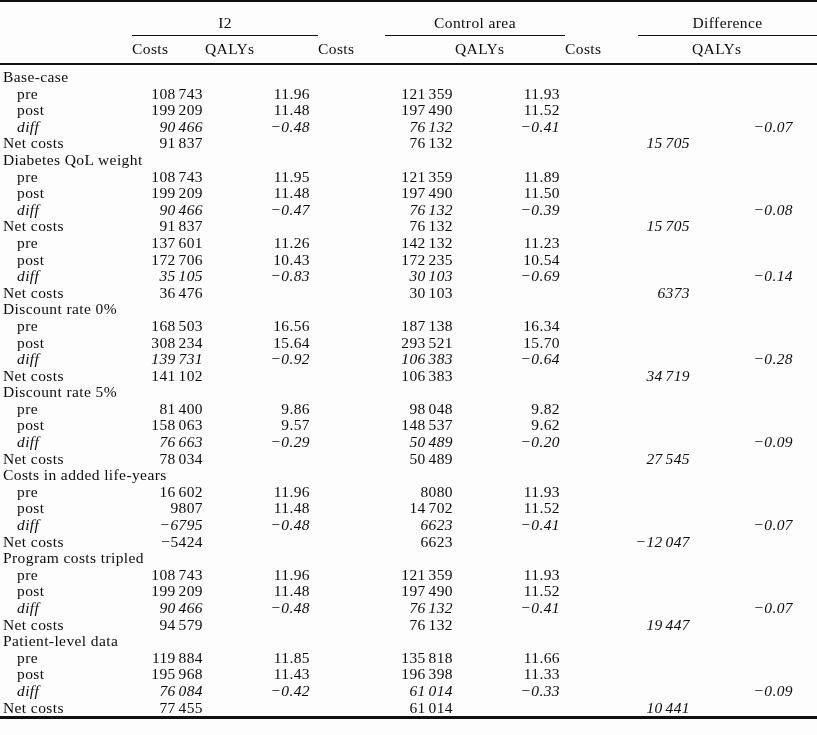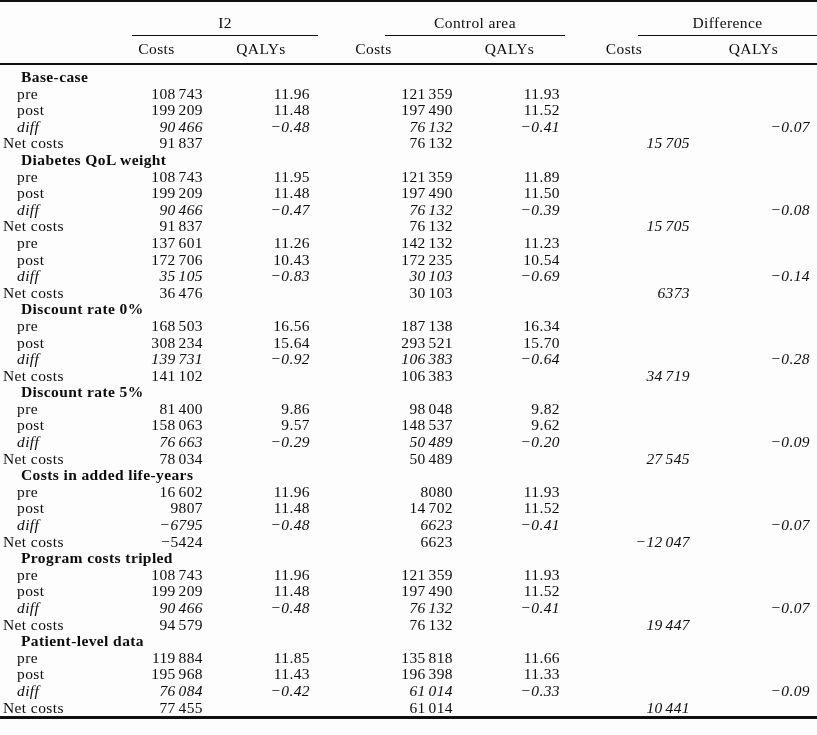--- a/index.html
+++ b/index.html
@@ -20,41 +20,41 @@
   th { font-weight: normal; }
   .grp-cell { vertical-align: bottom; height: 31px; padding: 0; }
   .grp {
     border-bottom: 1.6px solid #101010;
     text-align: center;
     padding-bottom: 3px;
   }
   .g2 { margin-left: 67px; }
   .g3 { margin-left: 73px; margin-top: 12px; }
   .shrow th, .shrow td { border-bottom: 2.6px solid #101010; }
-  .sh { text-align: center; vertical-align: bottom; height: 28px; padding-bottom: 5px; }
+  .sh { text-align: left; vertical-align: bottom; height: 28px; padding-bottom: 5px; }
   .sh1 { padding-right: 24px; }
   .sh2 { padding-right: 1px; }
   .sh3 { padding-right: 26px; }
   .sh4 { padding-right: 1px; }
   .sh5 { padding-right: 9px; }
   .sh6 { padding-right: 2px; }
   tbody td { line-height: 16.6px; white-space: nowrap; }
   tbody tr:first-child td { padding-top: 4px; }
-  .section-title { font-weight: bold; padding-left: 21px; }
+  .section-title { font-weight: normal; padding-left: 3px; }
   .row-label { padding-left: 17px; }
   .no-indent { padding-left: 3px; }
   .num { text-align: right; word-spacing: -1.5px; }
   .row-diff td { font-style: italic; }
   .ital { font-style: italic; }
   .c1 { padding-right: 2px; }
   .c2 { padding-right: 8px; }
   .c3 { padding-right: 2px; }
   .c4 { padding-right: 5px; }
   .c5 { padding-right: 2px; }
-  .c6 { padding-right: 7px; margin-top: 28px; }
+  .c6 { padding-right: 24px; margin-top: 28px; }
 </style>
 </head>
 <body>
 
 <table>
   <colgroup>
     <col style="width:132px">
     <col style="width:73px">
     <col style="width:113px">
     <col style="width:137px">

